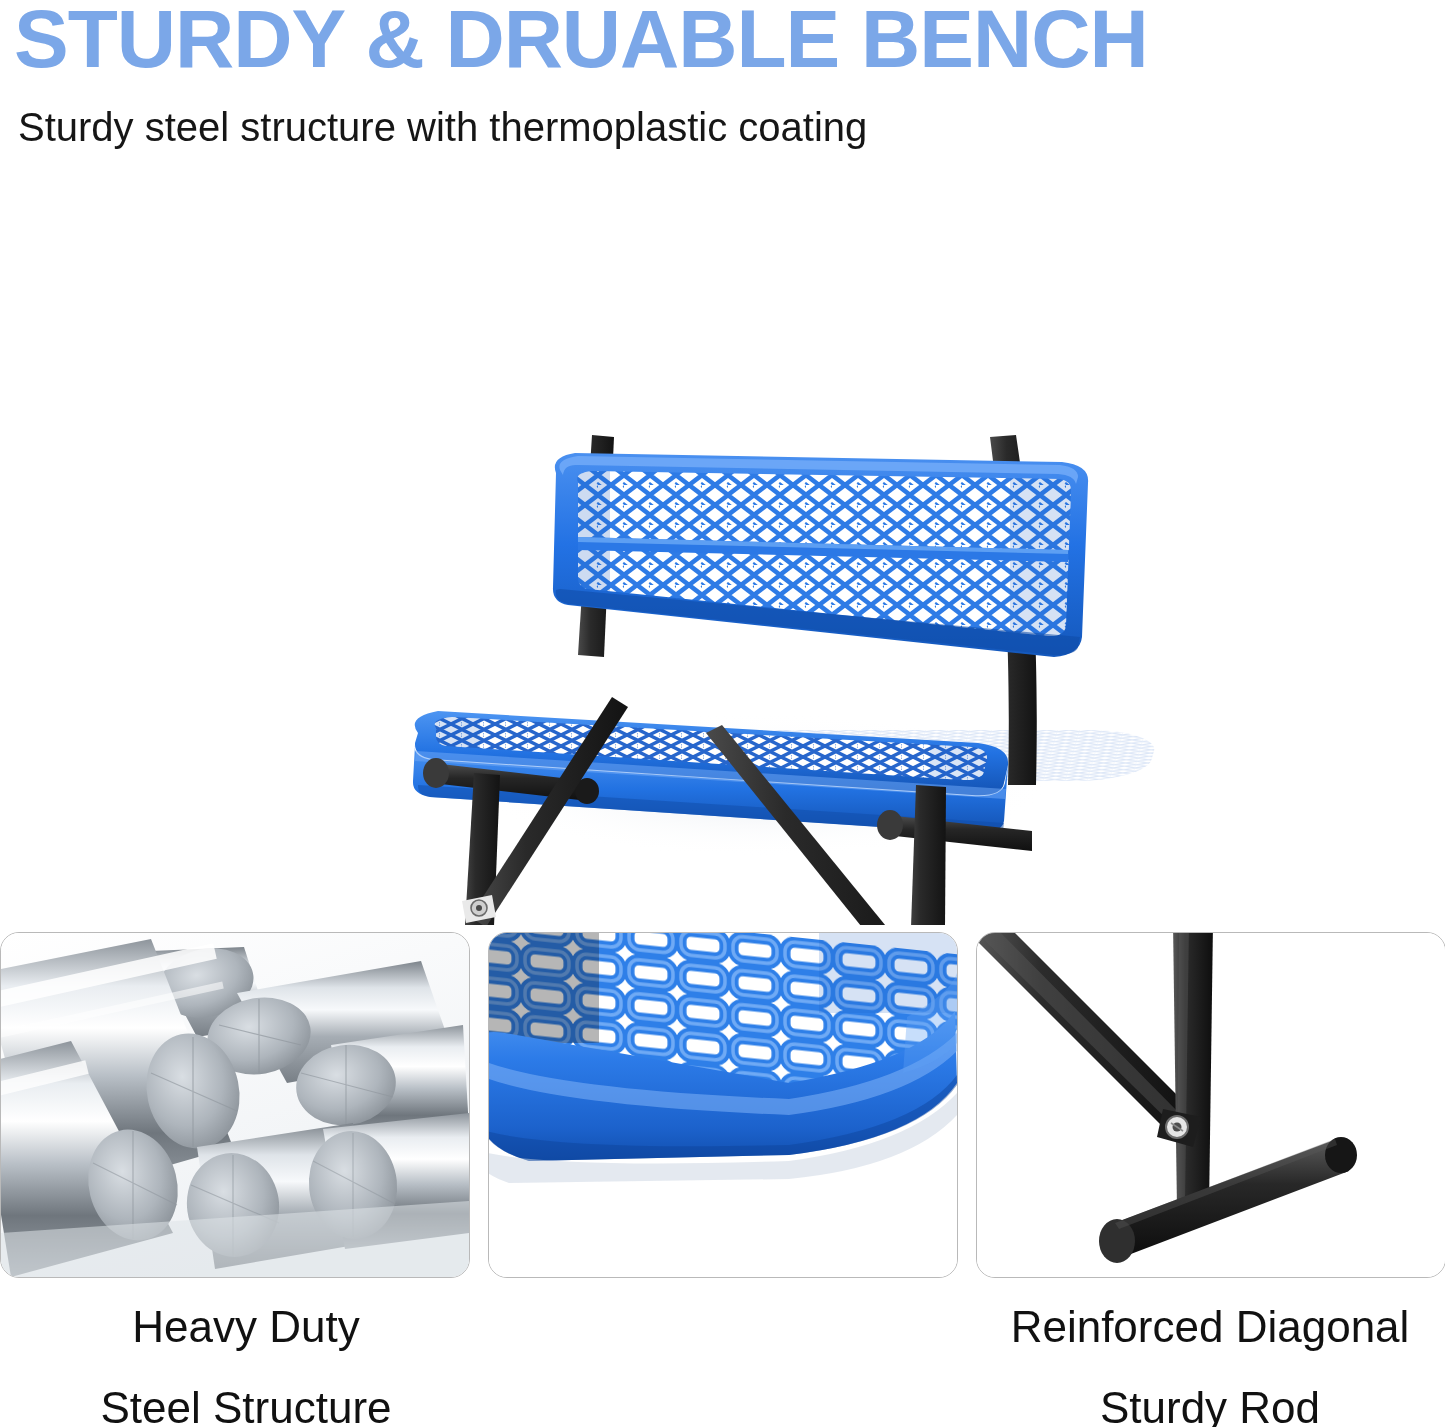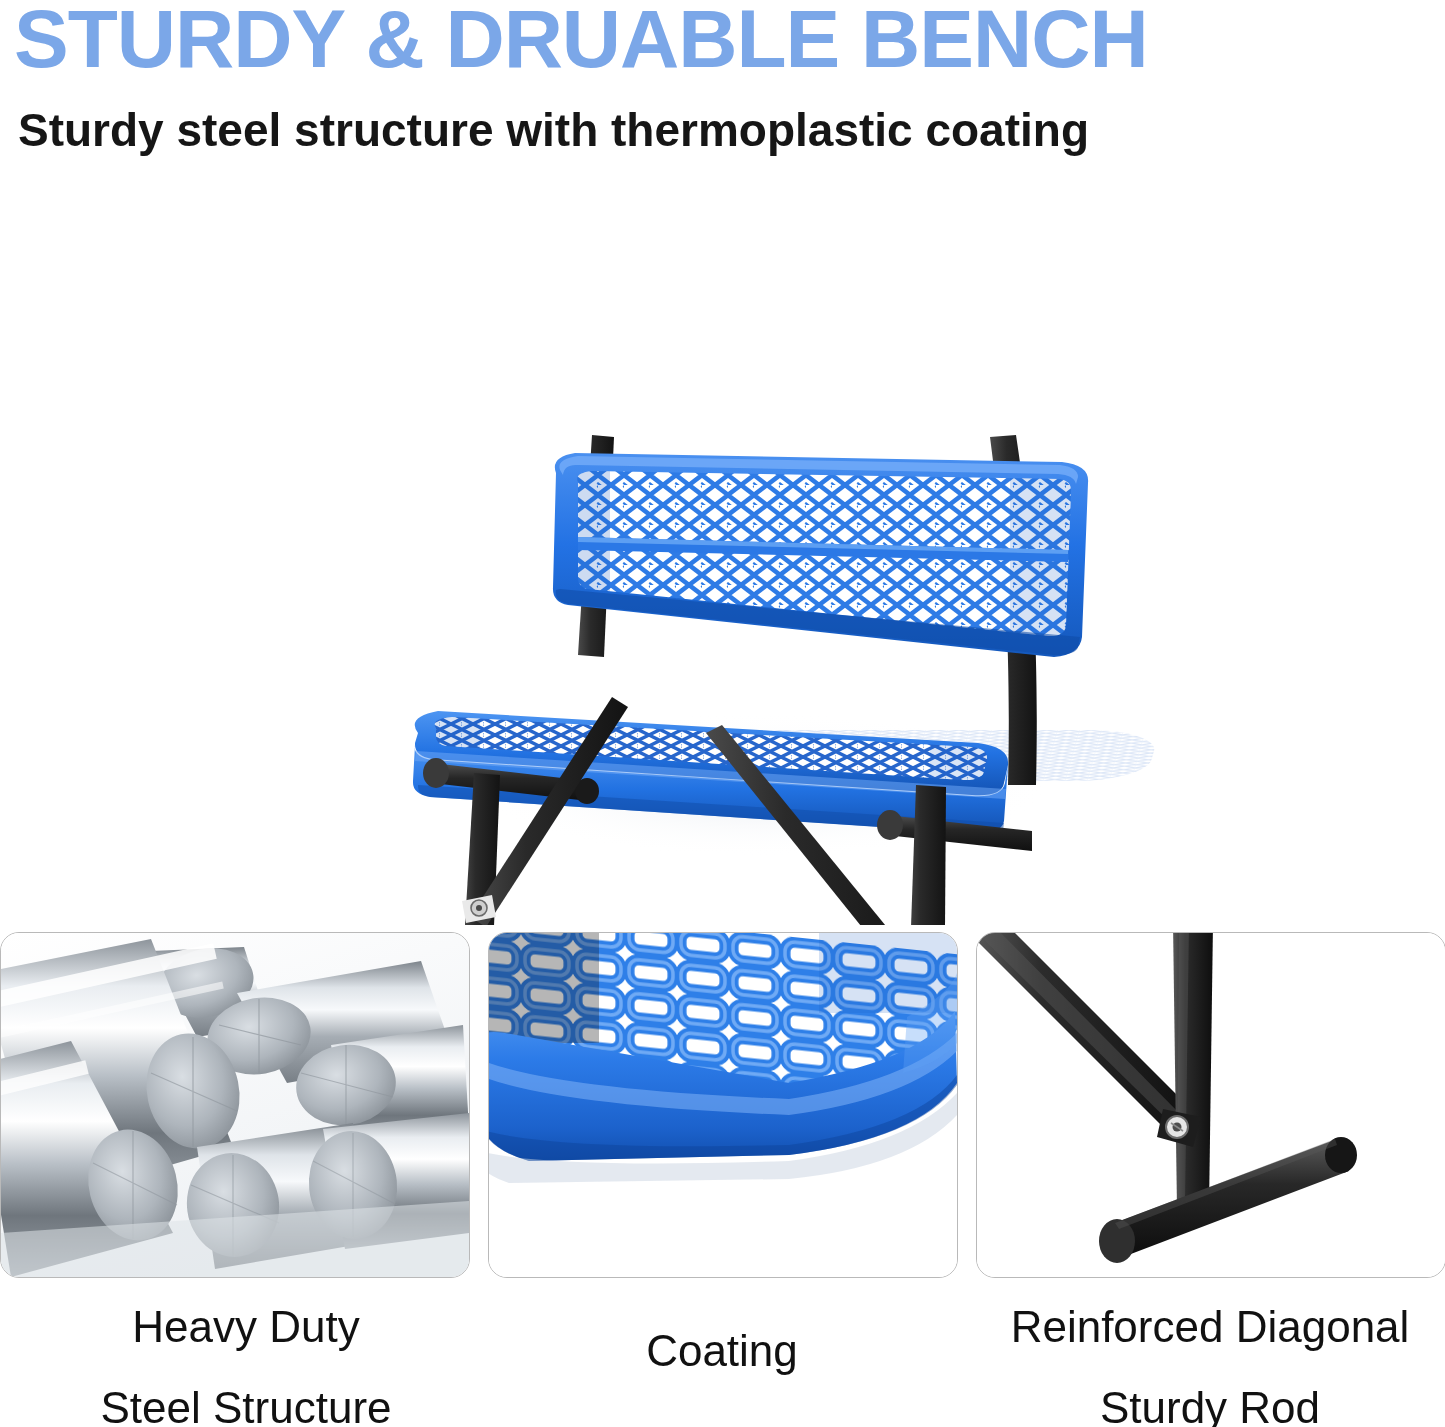--- a/index.html
+++ b/index.html
@@ -9,21 +9,21 @@
     overflow:hidden;position:relative;
   }
   
   #headline{
     position:absolute;left:14px;top:-8px;
     font-size:82px;font-weight:700;letter-spacing:-1px;
     color:#7ba7e8;white-space:nowrap;line-height:1.15;
   }
   #subtitle{
     position:absolute;left:18px;top:104px;
-    font-size:46px;font-weight:700;color:#161616;
+    font-size:40px;font-weight:400;color:#161616;
     white-space:nowrap;line-height:1.15;
   }
 
   
   #hero{position:absolute;left:0;top:185px;width:1445px;height:740px;}
   #hero svg{display:block;width:100%;height:100%;}
 
   
   .panel{
     position:absolute;top:932px;width:468px;height:344px;
@@ -352,18 +352,17 @@
     <path d="M138 290 L358 206 L360 212 L142 296 Z" fill="#5a5a5a" opacity="0.38"></path>
   </g>
 </svg>
 </div>
 
 <div class="caption" id="caption-1">
   <span>Heavy Duty</span>
   <span class="l2">Steel Structure</span>
 </div>
 <div class="caption" id="caption-2">
-  <span class="l2">Coating</span>
 </div>
 <div class="caption" id="caption-3">
   <span>Reinforced Diagonal</span>
   <span class="l2">Sturdy Rod</span>
 </div>
 
 </body></html>

